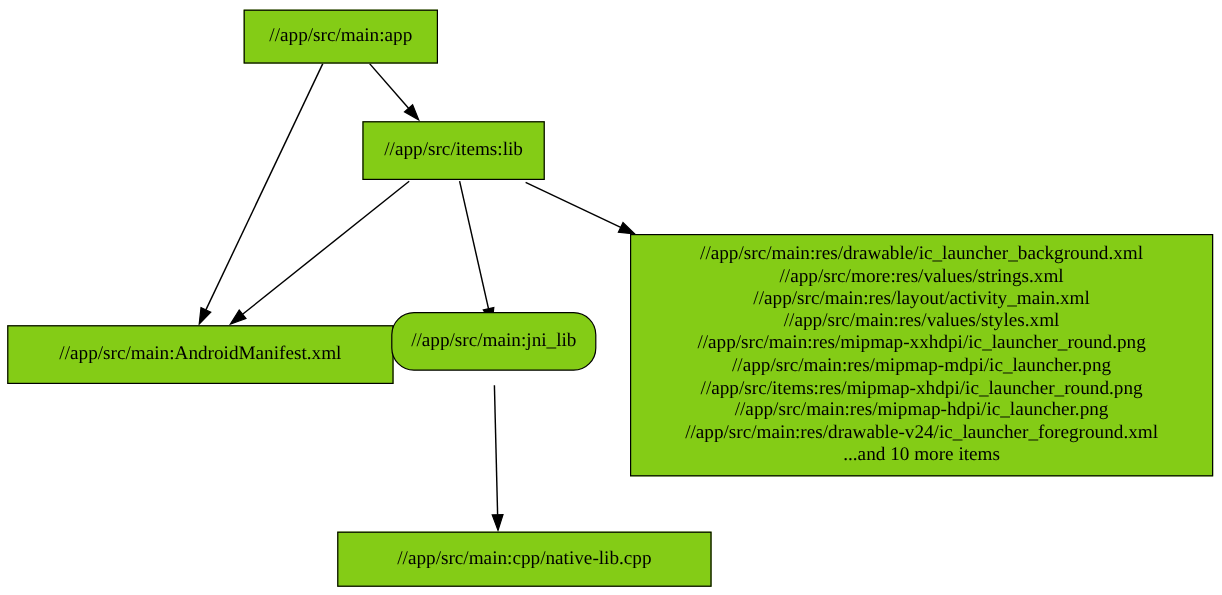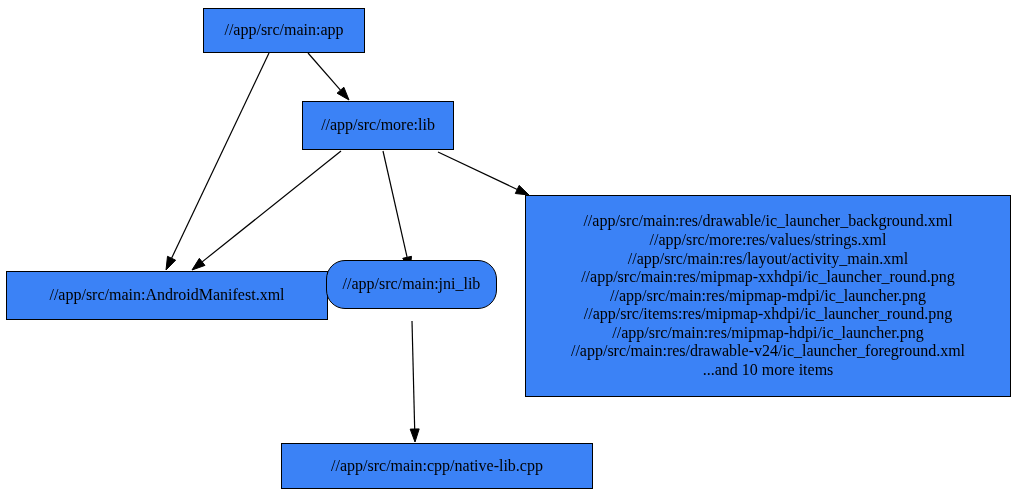--- a/index.html
+++ b/index.html
@@ -28,21 +28,21 @@
     stroke-width: 1.2;
   }
   #edges polygon {
     fill: #000000;
     stroke: #000000;
   }
   .node {
     position: absolute;
     box-sizing: border-box;
     border: 1px solid #000000;
-    background: #3b82f6;
+    background: #84cc16;
     display: flex;
     align-items: center;
     justify-content: center;
     text-align: center;
     font-size: 16px;
     line-height: 18.6px;
     white-space: nowrap;
   }
   .node.multiline {
     flex-direction: column;
@@ -84,35 +84,36 @@
         <line x1="412" y1="321" x2="414.6777849699389" y2="429.003993787536"></line>
         <polygon points="415,442 410.17916743485523,429.11552975948024 419.17640250502257,428.89245781559174"></polygon>
       </g>
   </svg>
 
   <div class="node" id="node-app">
     <span>//app/src/main:app</span>
   </div>
 
   <div class="node" id="node-lib">
-    <span>//app/src/more:lib</span>
+    <span>//app/src/items:lib</span>
   </div>
 
   <div class="node" id="node-manifest">
     <span>//app/src/main:AndroidManifest.xml</span>
   </div>
 
   <div class="node" id="node-jni-lib">
     <span>//app/src/main:jni_lib</span>
   </div>
 
   <div class="node multiline" id="node-res">
     <div>//app/src/main:res/drawable/ic_launcher_background.xml</div>
     <div>//app/src/more:res/values/strings.xml</div>
     <div>//app/src/main:res/layout/activity_main.xml</div>
+    <div>//app/src/main:res/values/styles.xml</div>
     <div>//app/src/main:res/mipmap-xxhdpi/ic_launcher_round.png</div>
     <div>//app/src/main:res/mipmap-mdpi/ic_launcher.png</div>
     <div>//app/src/items:res/mipmap-xhdpi/ic_launcher_round.png</div>
     <div>//app/src/main:res/mipmap-hdpi/ic_launcher.png</div>
     <div>//app/src/main:res/drawable-v24/ic_launcher_foreground.xml</div>
     <div>...and 10 more items</div>
   </div>
 
   <div class="node" id="node-cpp">
     <span>//app/src/main:cpp/native-lib.cpp</span>

